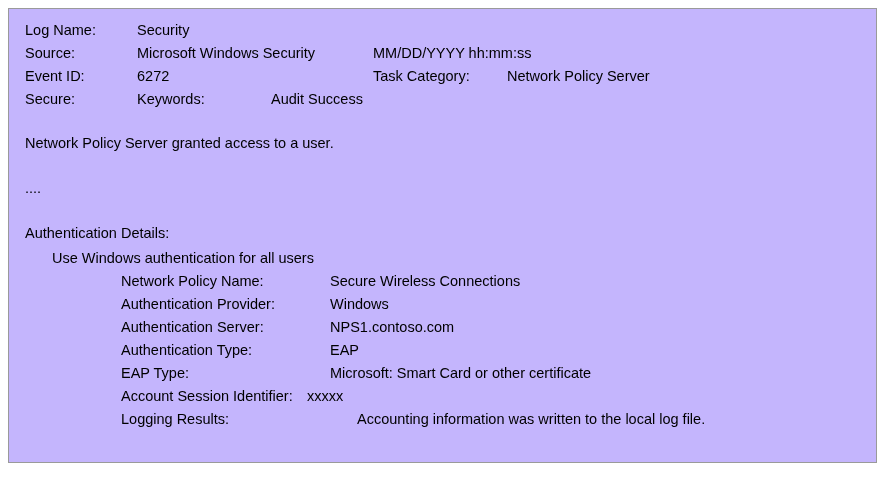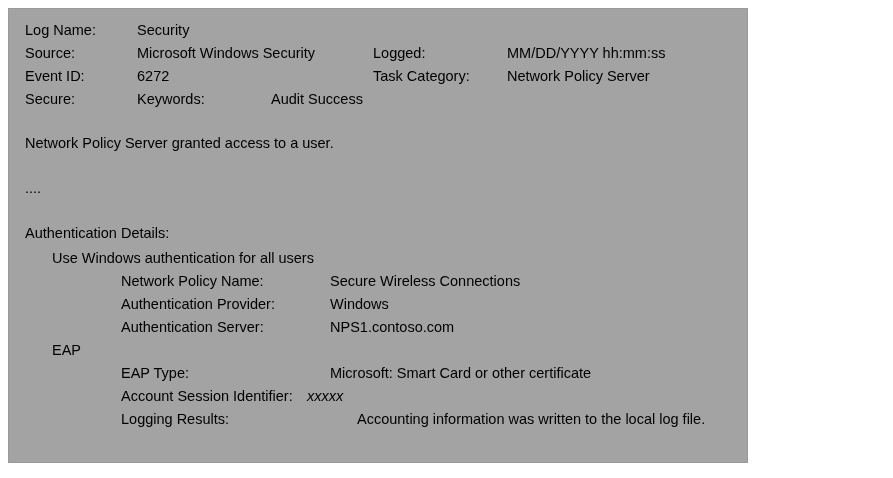--- a/index.html
+++ b/index.html
@@ -11,24 +11,24 @@
     width: 893px;
     height: 478px;
     font-family: "Liberation Sans", sans-serif;
     color: #000000;
     overflow: hidden;
   }
   .event-card {
     position: absolute;
     left: 8px;
     top: 8px;
-    width: 740px;
+    width: 869px;
     height: 455px;
     border: 1px solid #9a9a9a;
-    background: #a3a3a3;
+    background: #c4b5fd;
     box-sizing: border-box;
   }
   .inner {
     padding: 14px 16px 0 16px;
     font-size: 14.5px;
     line-height: 1.0;
   }
   
   .hdr-row {
     display: flex;
@@ -82,38 +82,37 @@
     width: 278px;
     flex: 0 0 278px;
     padding-left: 96px;
     box-sizing: border-box;
     white-space: nowrap;
   }
   .det-val {
     white-space: nowrap;
     padding-left: 27px;
   }
-  .det-val.indent1 { padding-left: 4px; font-style: italic; }
+  .det-val.indent1 { padding-left: 4px; }
   .det-val.indent2 { padding-left: 8px; margin-left: 46px; }
 </style>
 </head>
 <body>
 
 <div class="event-card">
   <div class="inner">
 
     <div class="hdr-row">
       <div class="hdr-label">Log Name:</div>
       <div class="hdr-value wide">Security</div>
     </div>
 
     <div class="hdr-row">
       <div class="hdr-label">Source:</div>
       <div class="hdr-value wide">Microsoft Windows Security</div>
-      <div class="hdr-label2">Logged:</div>
       <div class="hdr-value2">MM/DD/YYYY hh:mm:ss</div>
     </div>
 
     <div class="hdr-row">
       <div class="hdr-label">Event ID:</div>
       <div class="hdr-value wide">6272</div>
       <div class="hdr-label2">Task Category:</div>
       <div class="hdr-value2">Network Policy Server</div>
     </div>
 
@@ -150,20 +149,21 @@
         <div class="det-key">Authentication Provider:</div>
         <div class="det-val">Windows</div>
       </div>
 
       <div class="det-row">
         <div class="det-key">Authentication Server:</div>
         <div class="det-val">NPS1.contoso.com</div>
       </div>
 
       <div class="det-row">
+        <div class="det-key">Authentication Type:</div>
         <div class="det-val">EAP</div>
       </div>
 
       <div class="det-row">
         <div class="det-key">EAP Type:</div>
         <div class="det-val">Microsoft: Smart Card or other certificate</div>
       </div>
 
       <div class="det-row">
         <div class="det-key">Account Session Identifier:</div>

